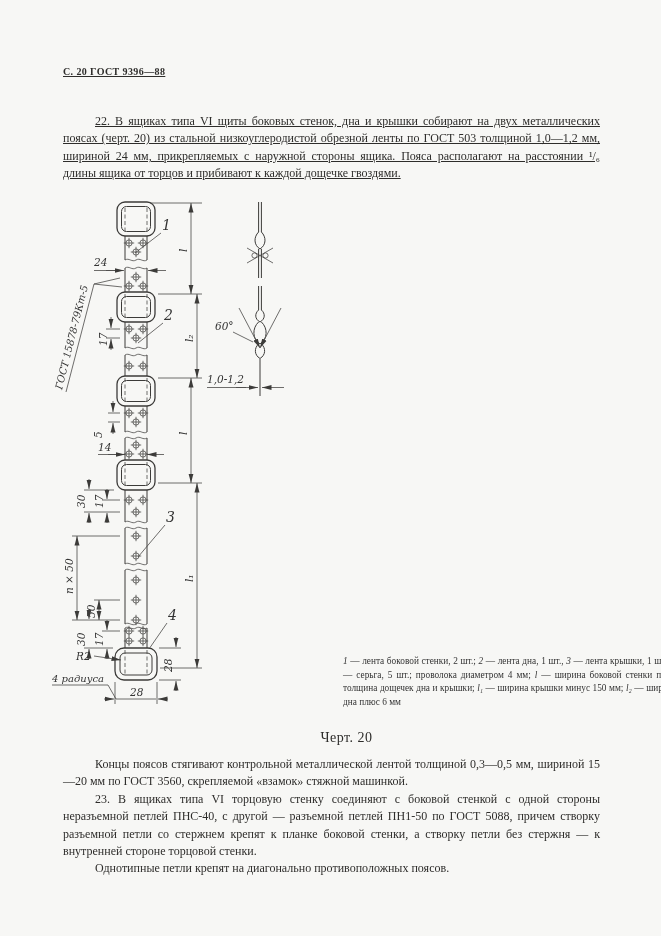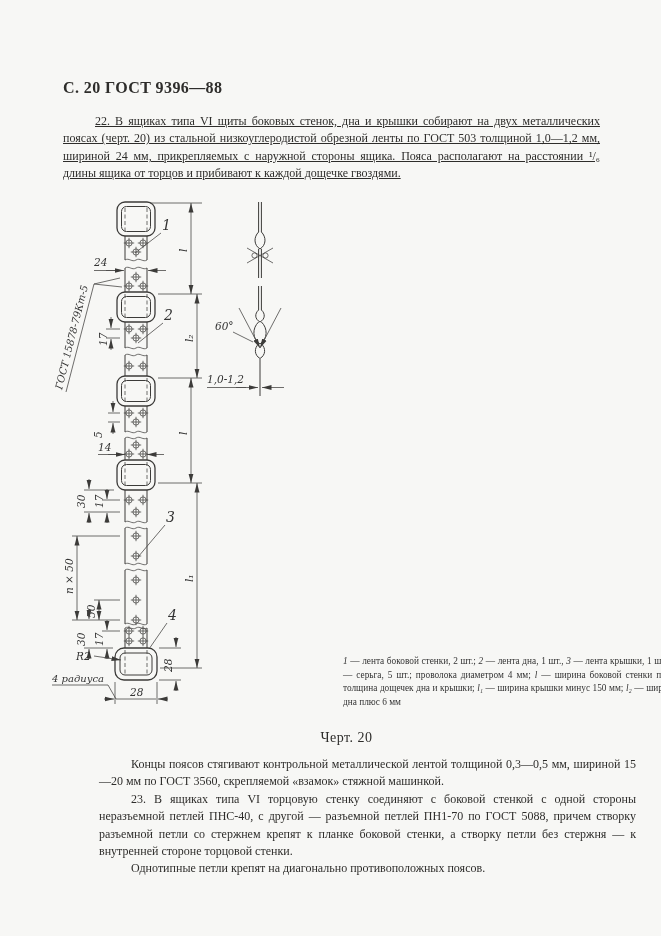--- a/index.html
+++ b/index.html
@@ -7,34 +7,34 @@
     width:661px;height:936px;
     background:#e9e9e8;
     font-family:"Liberation Serif","DejaVu Serif",serif;
     color:#2e2d2b;
   }
   .page{
     position:relative;width:661px;height:936px;overflow:hidden;
     background:#f7f7f5;
   }
   .hdr{
-    position:absolute;left:63px;top:79px;
-    font-weight:bold;font-size:16px;letter-spacing:.4px;
+    position:absolute;left:63px;top:66px;
+    font-weight:bold;font-size:10px;letter-spacing:.4px;text-decoration:underline;
   }
   .body-text{font-size:12px;line-height:17.4px;text-align:justify;}
   .body-text p{margin:0;text-indent:32px;}
   .p22{position:absolute;left:63px;top:113px;width:537px;text-decoration:underline;}
   .figure{position:absolute;left:50px;top:190px;width:305px;height:548px;}
   .legend{
     position:absolute;left:297px;top:655px;width:334px;
     font-size:9.3px;line-height:13.6px;text-align:justify;color:#333;margin-left:46px;
   }
   .legend i{font-style:italic;}
   .caption{position:absolute;left:16px;top:730px;width:661px;text-align:center;font-size:14px;letter-spacing:.5px;}
-  .lower{position:absolute;left:63px;top:756px;width:537px;margin-left:36px;}
+  .lower{position:absolute;left:63px;top:756px;width:537px;}
   
   .ln{stroke:#3c3b39;stroke-width:1;fill:none;}
   .ln2{stroke:#3c3b39;stroke-width:1.3;fill:none;}
   .thin{stroke:#4a4947;stroke-width:.8;fill:none;}
   .dash{stroke:#4a4947;stroke-width:.8;fill:none;stroke-dasharray:4 2.5;}
   text.dim{font:italic 10.5px "DejaVu Serif",serif;fill:#333;}
   text.plabel{font:italic 14px "DejaVu Serif",serif;fill:#333;}
   text.weld{font:italic 10px "DejaVu Serif",serif;fill:#333;}
 </style>
 </head>
@@ -305,17 +305,17 @@
       <line x1="234" y1="197.5" x2="212" y2="197.5" class="thin" marker-end="url(#arw)"></line>
     </g>
   </svg>
 
   <div class="legend"><i>1</i><span> — лента боковой стенки, 2 шт.; </span><i>2</i><span> — лента дна, 1 шт., </span><i>3</i><span> — лента крышки, 1 шт.; </span><i>4</i><span> — серьга, 5 шт.; проволока диаметром 4 мм; </span><i>l</i><span> — ширина боковой стенки плюс толщина дощечек дна и крышки; </span><i>l₁</i><span> — ширина крышки минус 150 мм; </span><i>l₂</i><span> — ширина дна плюс 6 мм</span></div>
 
   <div class="caption">Черт. 20</div>
 
   <div class="lower body-text">
     <p>Концы поясов стягивают контрольной металлической лентой толщиной 0,3—0,5 мм, шириной 15—20 мм по ГОСТ 3560, скрепляемой «взамок» стяжной машинкой.</p>
-    <p>23. В ящиках типа VI торцовую стенку соединяют с боковой стенкой с одной стороны неразъемной петлей ПНС-40, с другой — разъемной петлей ПН1-70 по ГОСТ 5088, причем створку разъемной петли со стержнем крепят к планке боковой стенки, а створку петли без стержня — к внутренней стороне торцовой стенки.</p>
+    <p>23. В ящиках типа VI торцовую стенку соединяют с боковой стенкой с одной стороны неразъемной петлей ПНС-40, с другой — разъемной петлей ПН1-50 по ГОСТ 5088, причем створку разъемной петли со стержнем крепят к планке боковой стенки, а створку петли без стержня — к внутренней стороне торцовой стенки.</p>
     <p>Однотипные петли крепят на диагонально противоположных поясов.</p>
   </div>
 
 </div>
 
 </body></html>

